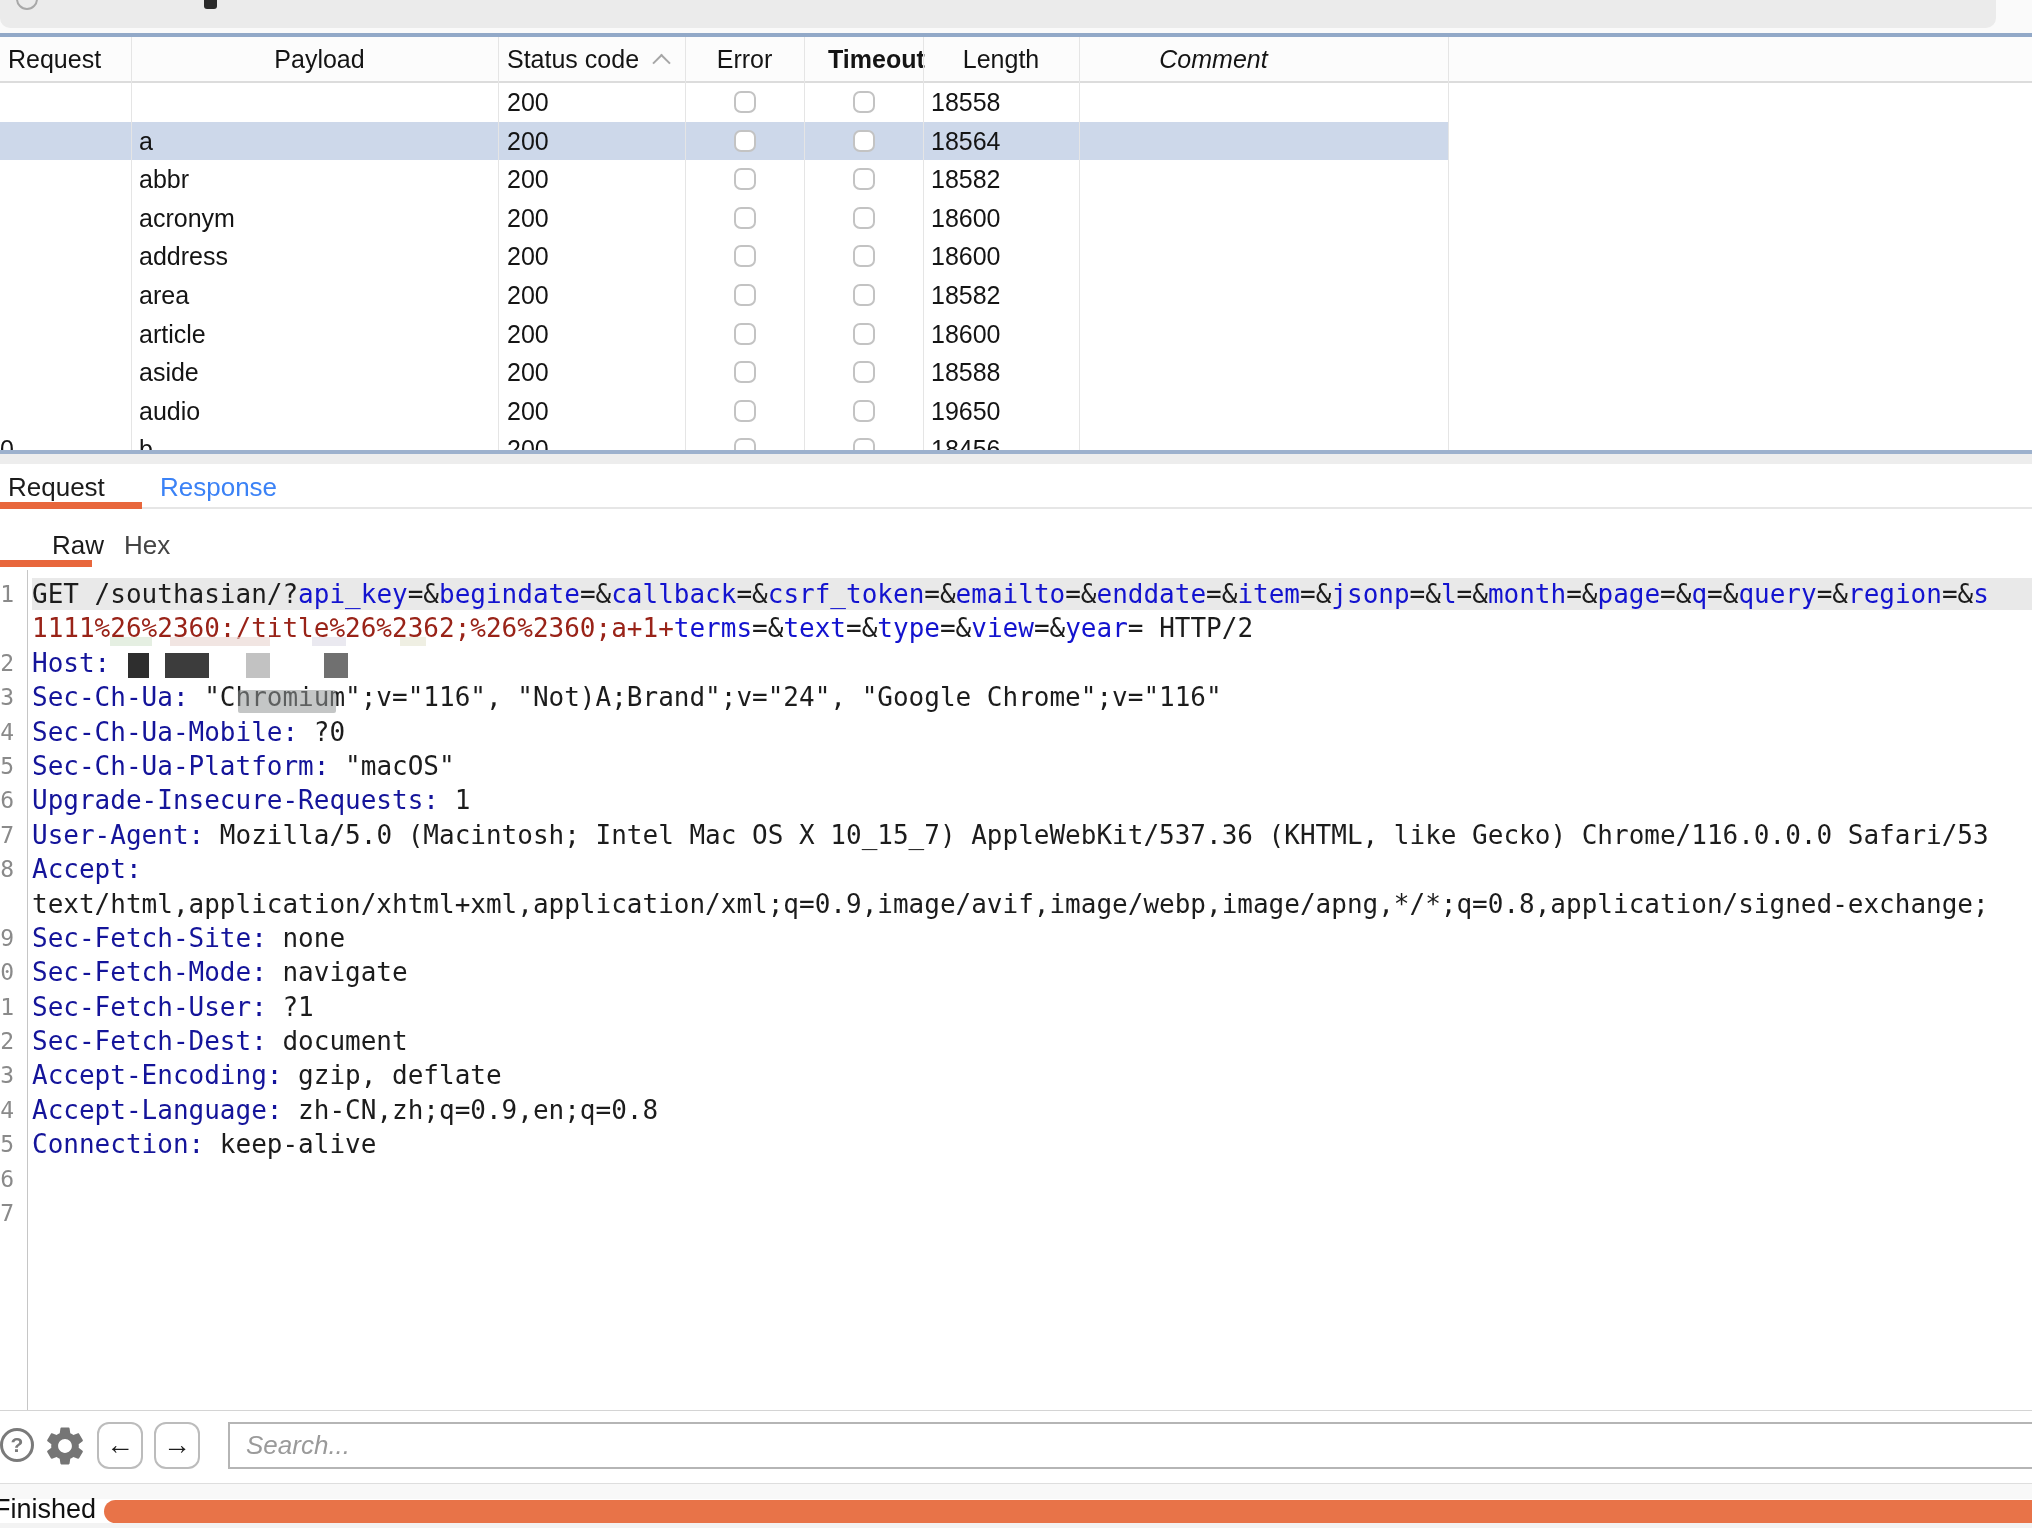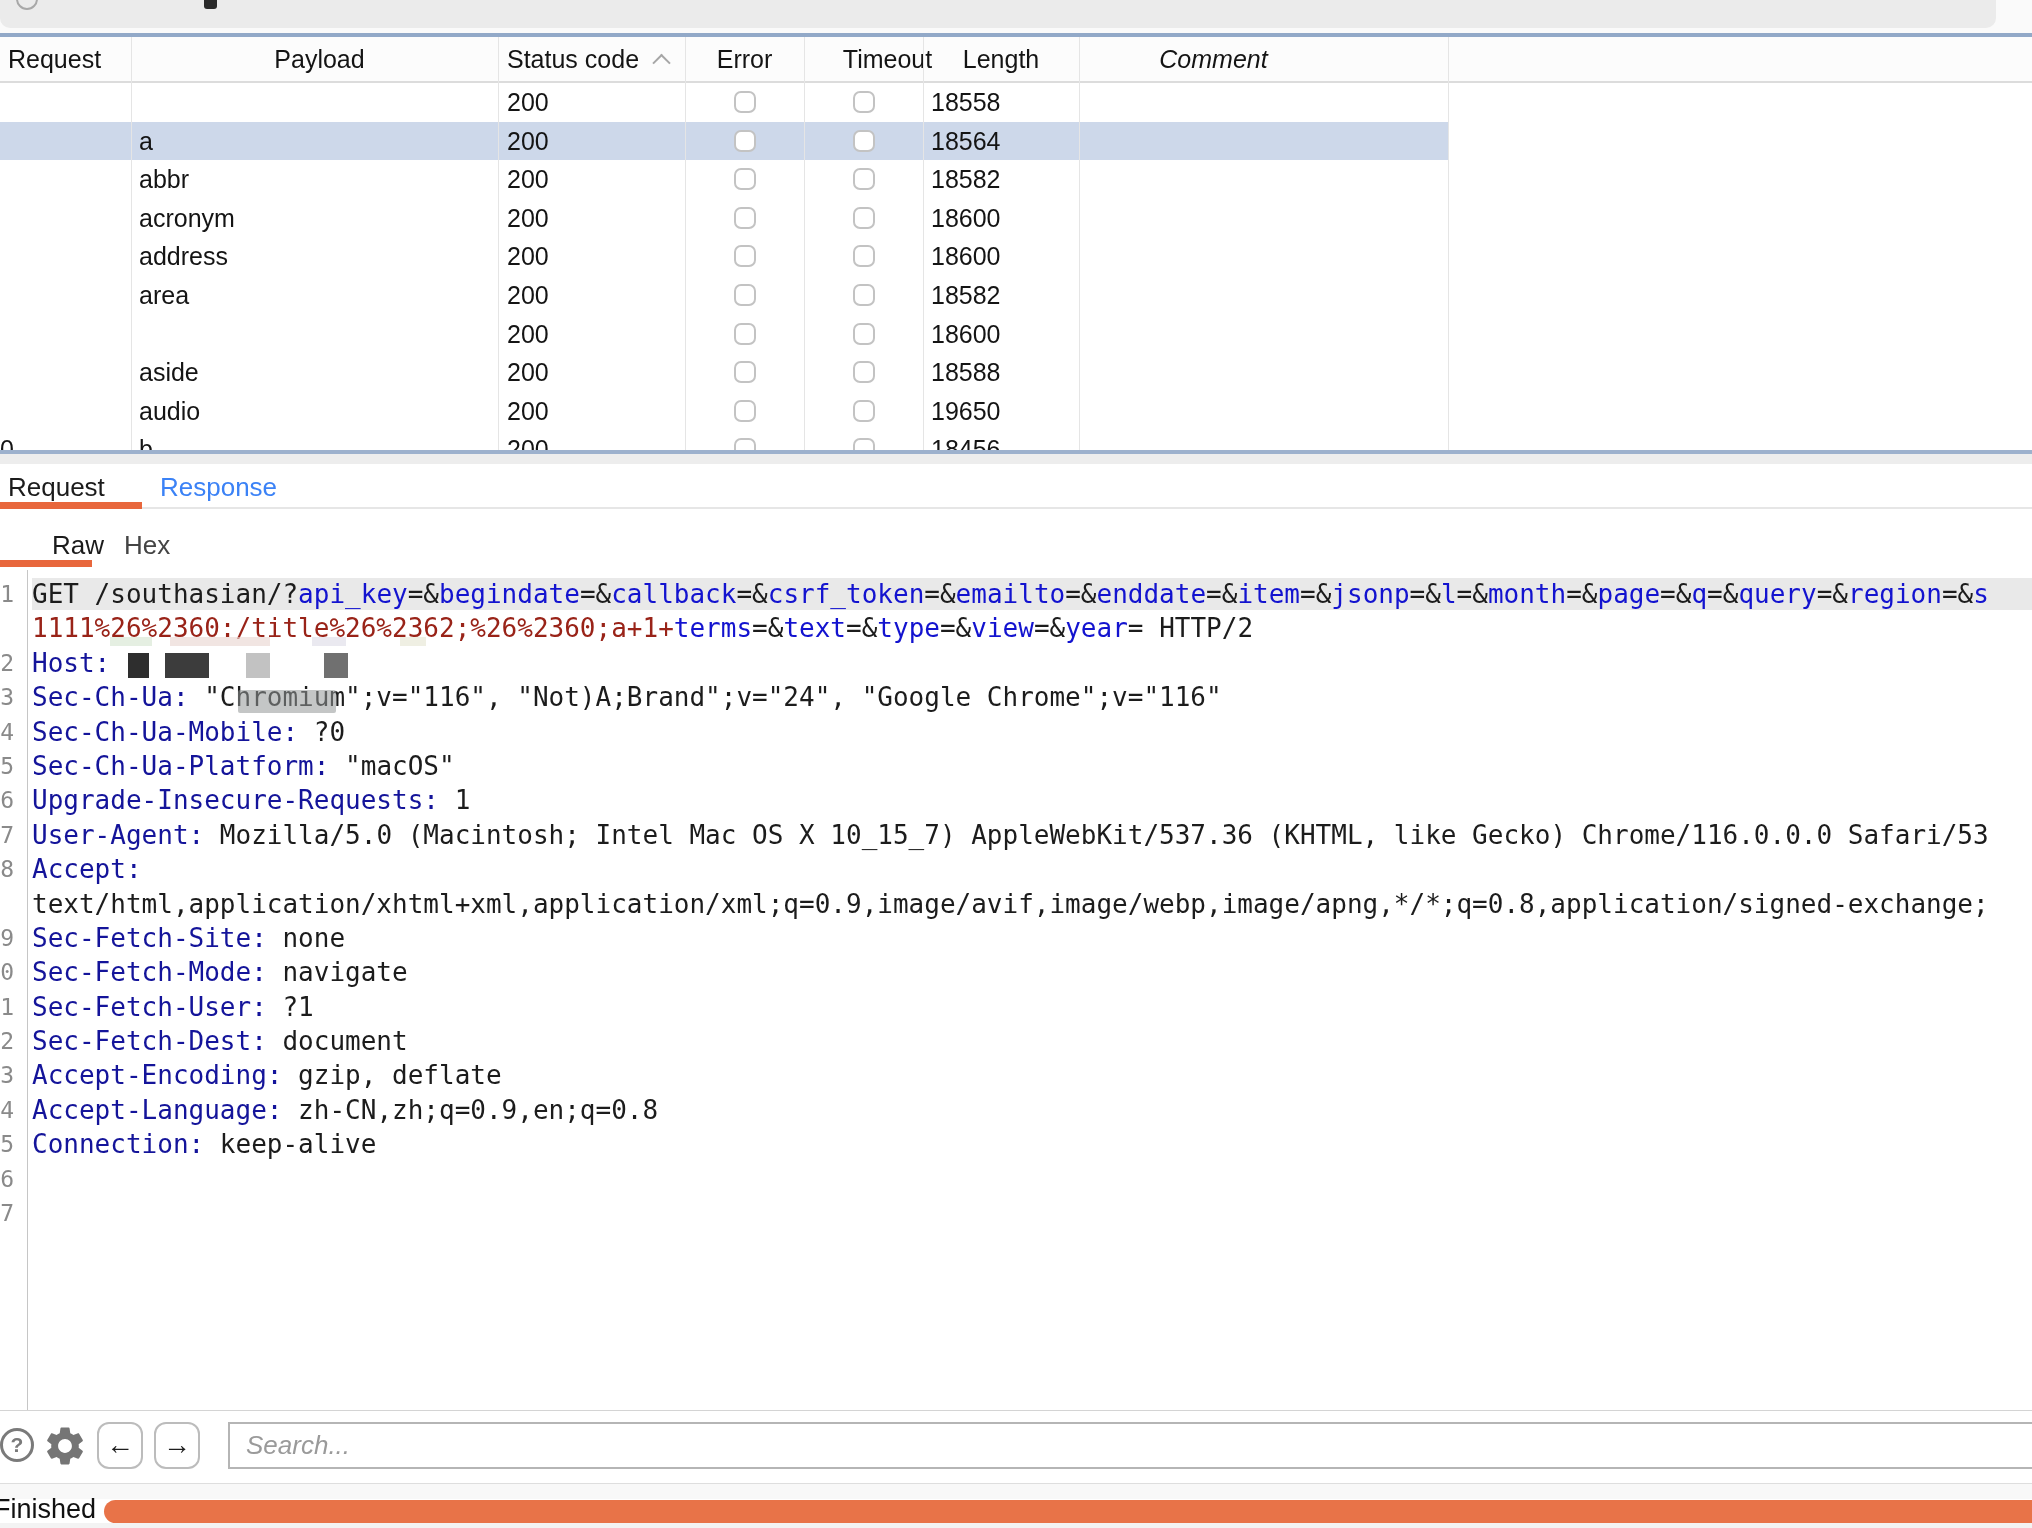--- a/index.html
+++ b/index.html
@@ -15,21 +15,21 @@
 
   
   .tbl-top-border{position:absolute;left:0;top:33px;width:2032px;height:4px;background:#92a9c8;}
   .tbl-header{position:absolute;left:0;top:37px;width:2032px;height:44px;background:#fcfcfc;
               border-bottom:2px solid #dcdcdc;font-size:25px;}
   .th{position:absolute;top:0;height:44px;line-height:44px;white-space:nowrap;}
   .th-req{left:8px;width:120px;text-align:left;}
   .th-pay{left:136px;width:367px;text-align:center;}
   .th-status{left:507px;width:178px;text-align:left;}
   .th-err{left:685px;width:119px;text-align:center;}
-  .th-timeout{left:828px;width:119px;text-align:center;}
+  .th-timeout{left:828px;width:119px;text-align:left;font-weight:bold;}
   .th-len{left:923px;width:156px;text-align:center;}
   .th-com{left:1029px;width:369px;text-align:center;font-style:italic;}
   .sort-caret{display:inline-block;width:11px;height:11px;border-left:2.5px solid #a6a6a6;
               border-top:2.5px solid #a6a6a6;transform:rotate(45deg) translate(1px,1px);
               margin-left:16px;vertical-align:middle;}
   .tbl-body{position:absolute;left:0;top:83px;width:2032px;height:367px;overflow:hidden;}
   .t-row{position:relative;width:1448px;height:38.6px;font-size:25px;background:#ffffff;}
   .t-row.selected{background:#cdd8ea;}
   .cell{position:absolute;top:0;height:38.6px;line-height:38.6px;white-space:nowrap;overflow:visible;}
   .c-req{left:0;width:14px;text-align:left;}
@@ -202,20 +202,21 @@
           <span class="cb"></span>
         </div>
         <div class="cell c-timeout">
           <span class="cb"></span>
         </div>
         <div class="cell c-len">18582</div>
         <div class="cell c-com"></div>
       </div>
       <div class="t-row">
         <div class="cell c-req"></div>
+        <div class="cell c-pay">article</div>
         <div class="cell c-status">200</div>
         <div class="cell c-err">
           <span class="cb"></span>
         </div>
         <div class="cell c-timeout">
           <span class="cb"></span>
         </div>
         <div class="cell c-len">18600</div>
         <div class="cell c-com"></div>
       </div>

